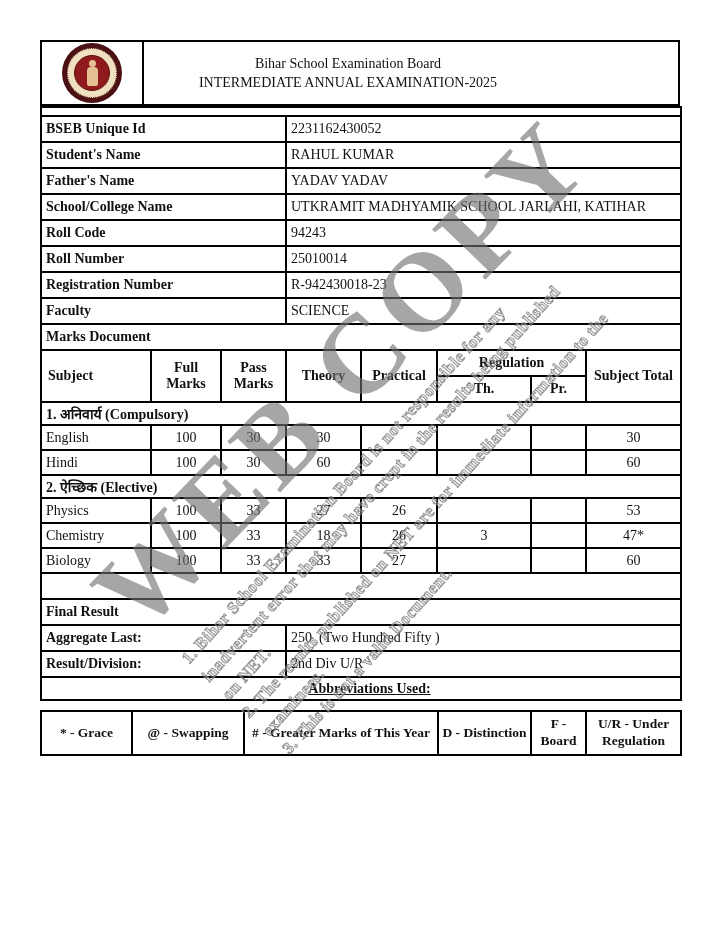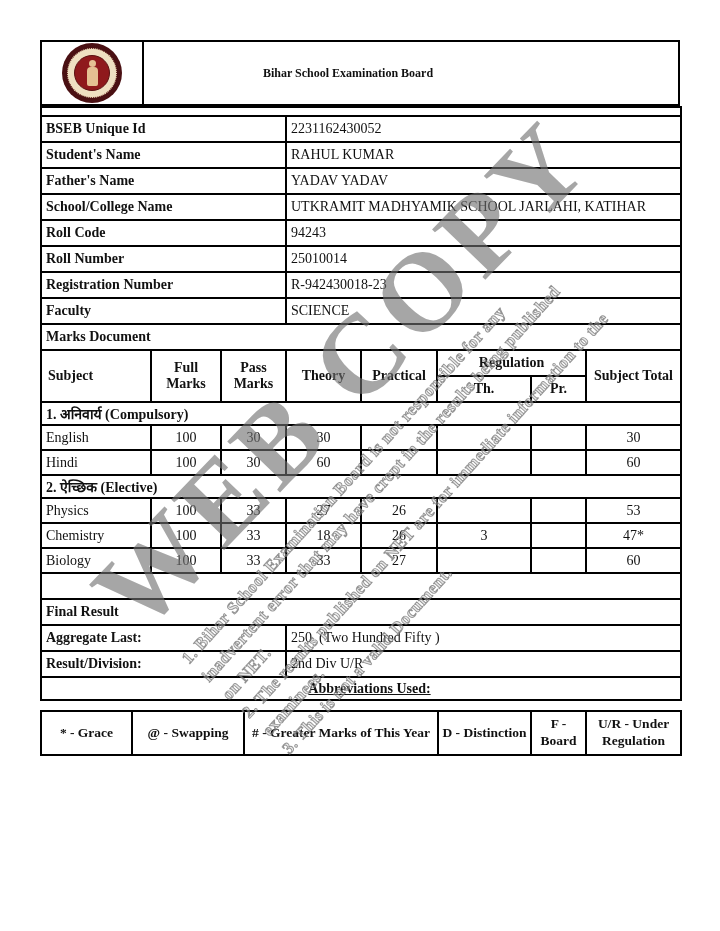--- a/index.html
+++ b/index.html
@@ -6,21 +6,21 @@
   body{
     width:720px;height:931px;background:#ffffff;position:relative;overflow:hidden;
     font-family:"Liberation Serif","DejaVu Serif",serif;color:#111;
   }
   .sheet{position:absolute;left:40px;top:40px;width:640px;}
 
   
   .header-box{border:2.5px solid #000;height:62px;position:relative;display:flex;}
   .logo-cell{width:100px;border-right:2px solid #000;display:flex;align-items:center;justify-content:center;}
   .title-layer{position:absolute;left:0;right:24px;top:0;bottom:0;display:flex;flex-direction:column;justify-content:center;text-align:center;}
-  .title-layer div{font-weight:bold;font-size:12px;line-height:19px;}
+  .title-layer div{font-weight:normal;font-size:14px;line-height:19px;}
 
   
   .seal{width:60px;height:60px;border-radius:50%;background:#4a1013;position:relative;}
   .seal .ring{position:absolute;inset:5px;border-radius:50%;background:#efe0c2;border:1px dotted #6b2a20;box-sizing:border-box;}
   .seal .core{position:absolute;inset:12px;border-radius:50%;background:#8f191c;border:1px solid #5b1113;box-sizing:border-box;}
   .seal .figure-head{position:absolute;left:27px;top:17px;width:7px;height:7px;border-radius:50%;background:#e5c193;}
   .seal .figure-body{position:absolute;left:25px;top:24px;width:11px;height:19px;border-radius:4px 4px 2px 2px;background:#e5c193;}
 
   
   table.main{width:640px;border-collapse:collapse;table-layout:fixed;border:2.5px solid #000;}
@@ -64,20 +64,21 @@
     <div class="logo-cell">
       <div class="seal">
         <div class="ring"></div>
         <div class="core"></div>
         <div class="figure-head"></div>
         <div class="figure-body"></div>
       </div>
     </div>
     <div class="title-layer">
       <div>Bihar School Examination Board</div>
+      <div>INTERMEDIATE ANNUAL EXAMINATION-2025</div>
     </div>
   </div>
 
   <table class="main">
     <colgroup>
       <col style="width:110px">
         <col style="width:70px">
         <col style="width:65px">
         <col style="width:75px">
       <col style="width:76px">

